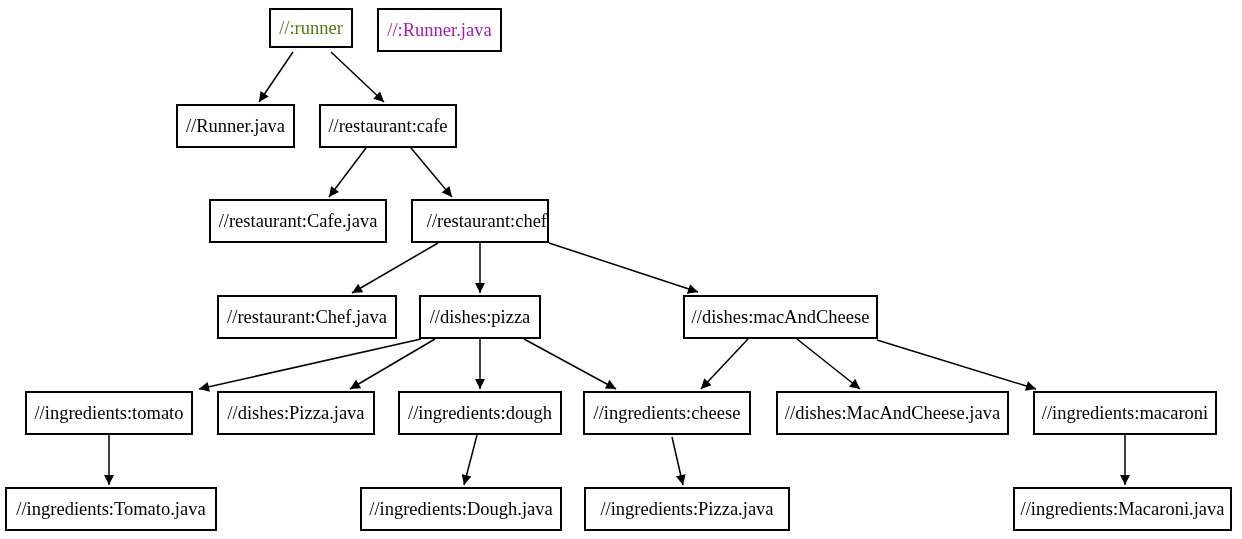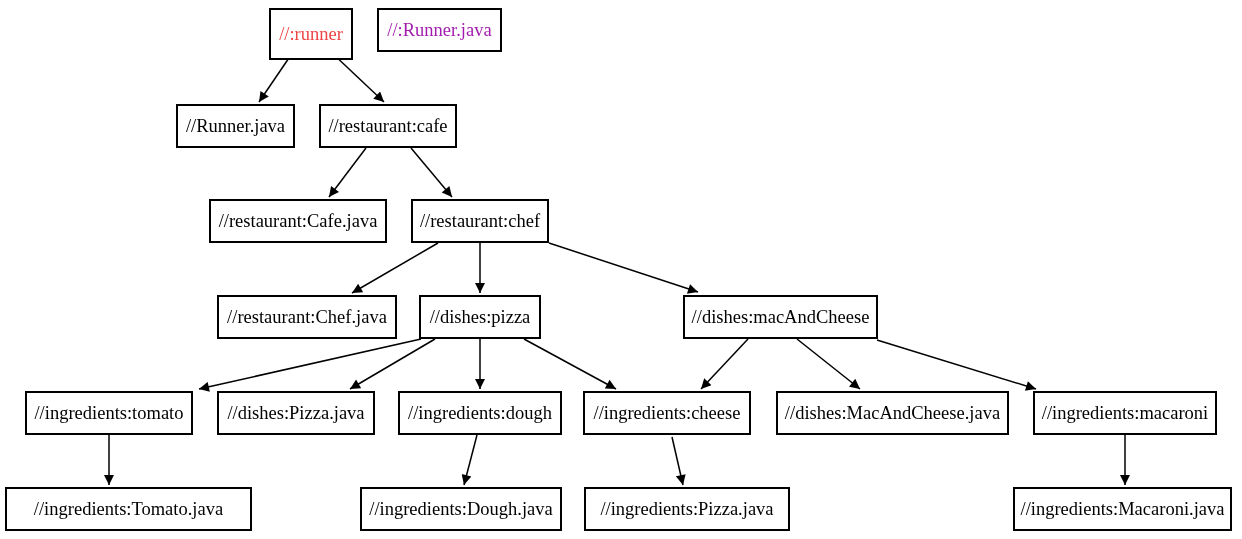--- a/index.html
+++ b/index.html
@@ -58,36 +58,36 @@
         <line x1="748" y1="339" x2="701" y2="389" stroke="#000000" stroke-width="1.5" marker-end="url(#arrowhead)"></line>
         <line x1="797" y1="339" x2="860" y2="389" stroke="#000000" stroke-width="1.5" marker-end="url(#arrowhead)"></line>
         <line x1="877" y1="340" x2="1036" y2="389" stroke="#000000" stroke-width="1.5" marker-end="url(#arrowhead)"></line>
         <line x1="109" y1="435" x2="109" y2="485" stroke="#000000" stroke-width="1.5" marker-end="url(#arrowhead)"></line>
         <line x1="477" y1="435" x2="464" y2="485" stroke="#000000" stroke-width="1.5" marker-end="url(#arrowhead)"></line>
         <line x1="672" y1="437" x2="683" y2="485" stroke="#000000" stroke-width="1.5" marker-end="url(#arrowhead)"></line>
         <line x1="1125" y1="435" x2="1125" y2="485" stroke="#000000" stroke-width="1.5" marker-end="url(#arrowhead)"></line>
       </g>
   </svg>
   <div id="nodes-layer">
-      <div class="node" style="left: 269px; top: 8px; width: 84px; height: 52px; background: rgb(255, 255, 255); border: 2px solid rgb(0, 0, 0); color: #ef4444;">
+      <div class="node" style="left: 269px; top: 8px; width: 84px; height: 40px; background: rgb(255, 255, 255); border: 2px solid rgb(0, 0, 0); color: #4d7c0f;">
         <span>//:runner</span>
       </div>
       <div class="node" style="left: 377px; top: 8px; width: 125px; height: 44px; background: rgb(255, 255, 255); border: 2px solid rgb(0, 0, 0); color: #a21caf;">
         <span>//:Runner.java</span>
       </div>
       <div class="node" style="left: 176px; top: 104px; width: 119px; height: 44px; background: rgb(255, 255, 255); border: 2px solid rgb(0, 0, 0); color: rgb(0, 0, 0);">
         <span>//Runner.java</span>
       </div>
       <div class="node" style="left: 319px; top: 104px; width: 138px; height: 44px; background: rgb(255, 255, 255); border: 2px solid rgb(0, 0, 0); color: rgb(0, 0, 0); text-align: right;">
         <span>//restaurant:cafe</span>
       </div>
       <div class="node" style="left: 209px; top: 199px; width: 178px; height: 44px; background: rgb(255, 255, 255); border: 2px solid rgb(0, 0, 0); color: rgb(0, 0, 0);">
         <span>//restaurant:Cafe.java</span>
       </div>
-      <div class="node" style="left: 411px; top: 199px; width: 138px; height: 44px; background: rgb(255, 255, 255); border: 2px solid rgb(0, 0, 0); color: rgb(0, 0, 0);">
+      <div class="node" style="left: 411px; top: 199px; width: 138px; height: 44px; background: rgb(255, 255, 255); border: 2px solid rgb(0, 0, 0); color: rgb(0, 0, 0); justify-content: flex-end;">
         <span>//restaurant:chef</span>
       </div>
       <div class="node" style="left: 217px; top: 295px; width: 180px; height: 44px; background: rgb(255, 255, 255); border: 2px solid rgb(0, 0, 0); color: rgb(0, 0, 0); align-items: center;">
         <span>//restaurant:Chef.java</span>
       </div>
       <div class="node" style="left: 419px; top: 295px; width: 122px; height: 44px; background: rgb(255, 255, 255); border: 2px solid rgb(0, 0, 0); color: rgb(0, 0, 0);">
         <span>//dishes:pizza</span>
       </div>
       <div class="node" style="left: 683px; top: 295px; width: 195px; height: 44px; background: rgb(255, 255, 255); border: 2px solid rgb(0, 0, 0); color: rgb(0, 0, 0);">
         <span>//dishes:macAndCheese</span>
@@ -103,21 +103,21 @@
       </div>
       <div class="node" style="left: 583px; top: 391px; width: 168px; height: 44px; background: rgb(255, 255, 255); border: 2px solid rgb(0, 0, 0); color: rgb(0, 0, 0);">
         <span>//ingredients:cheese</span>
       </div>
       <div class="node" style="left: 776px; top: 391px; width: 233px; height: 44px; background: rgb(255, 255, 255); border: 2px solid rgb(0, 0, 0); color: rgb(0, 0, 0);">
         <span>//dishes:MacAndCheese.java</span>
       </div>
       <div class="node" style="left: 1033px; top: 391px; width: 184px; height: 44px; background: rgb(255, 255, 255); border: 2px solid rgb(0, 0, 0); color: rgb(0, 0, 0);">
         <span>//ingredients:macaroni</span>
       </div>
-      <div class="node" style="left: 5px; top: 487px; width: 247px; height: 44px; background: rgb(255, 255, 255); border: 2px solid rgb(0, 0, 0); color: rgb(0, 0, 0);">
+      <div class="node" style="left: 5px; top: 487px; width: 212px; height: 44px; background: rgb(255, 255, 255); border: 2px solid rgb(0, 0, 0); color: rgb(0, 0, 0);">
         <span>//ingredients:Tomato.java</span>
       </div>
       <div class="node" style="left: 360px; top: 487px; width: 202px; height: 44px; background: rgb(255, 255, 255); border: 2px solid rgb(0, 0, 0); color: rgb(0, 0, 0);">
         <span>//ingredients:Dough.java</span>
       </div>
       <div class="node" style="left: 584px; top: 487px; width: 206px; height: 44px; background: rgb(255, 255, 255); border: 2px solid rgb(0, 0, 0); color: rgb(0, 0, 0);">
         <span>//ingredients:Pizza.java</span>
       </div>
       <div class="node" style="left: 1013px; top: 487px; width: 219px; height: 44px; background: rgb(255, 255, 255); border: 2px solid rgb(0, 0, 0); color: rgb(0, 0, 0);">
         <span>//ingredients:Macaroni.java</span>

